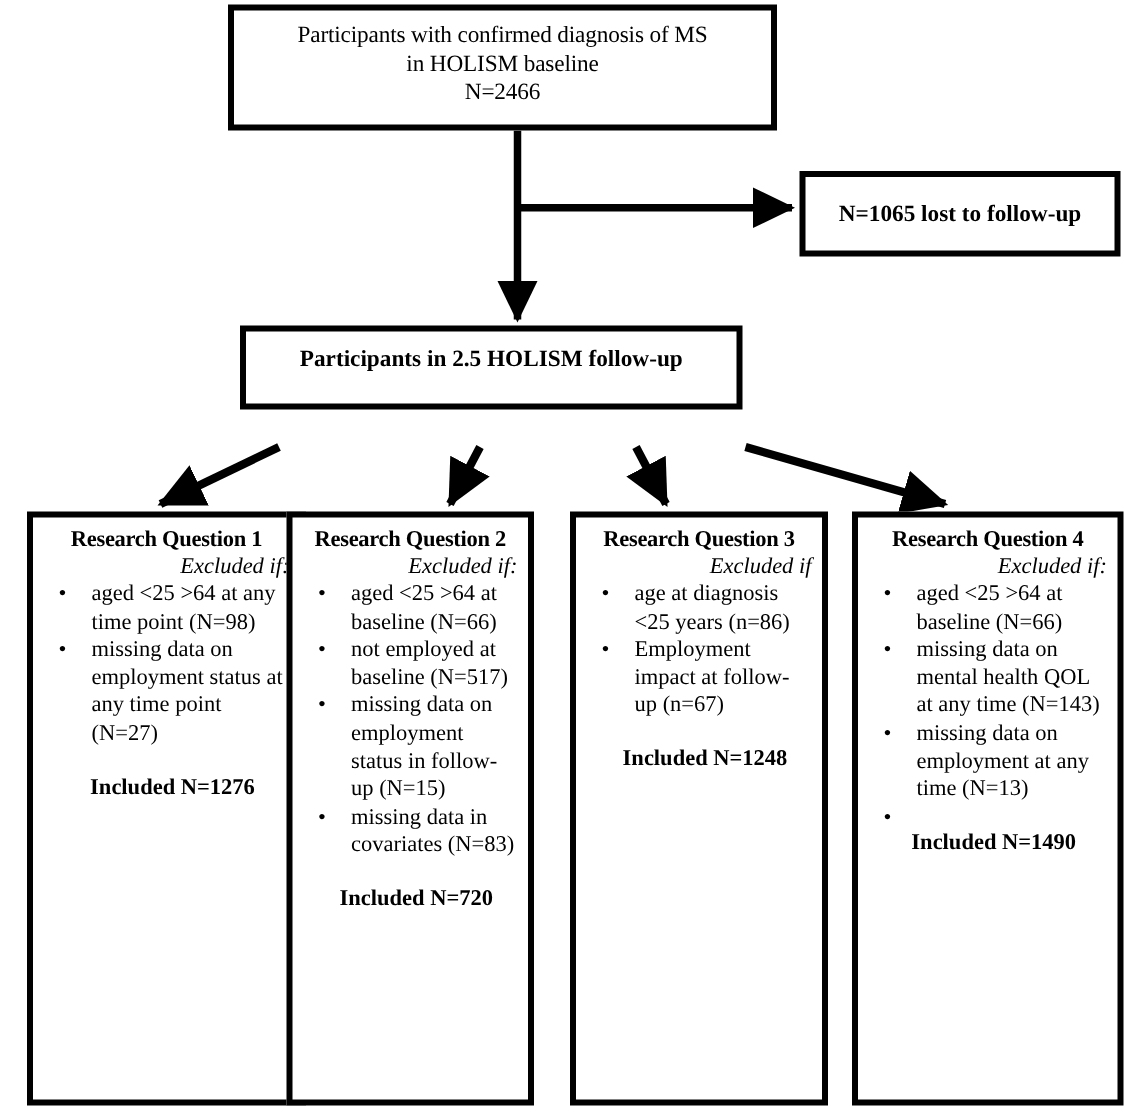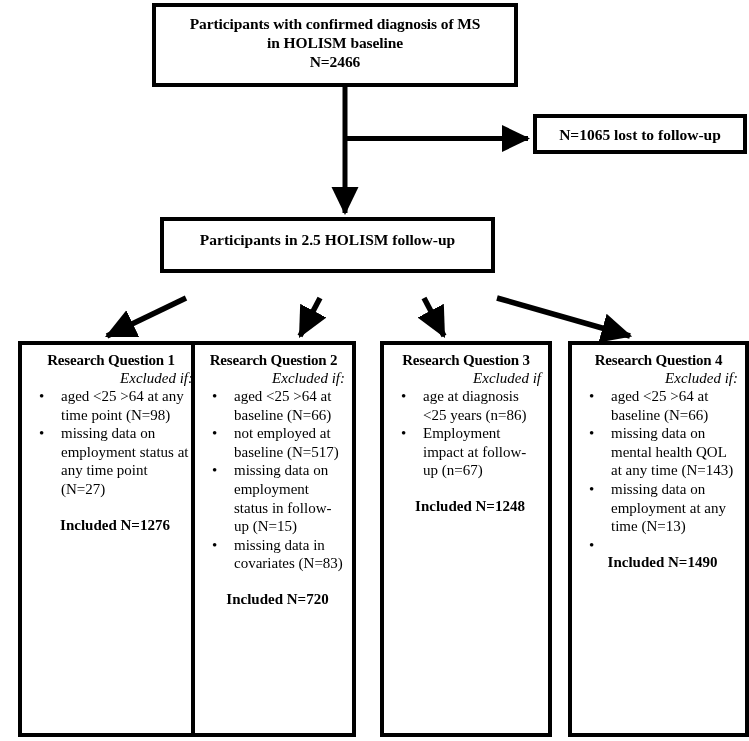--- a/index.html
+++ b/index.html
@@ -33,32 +33,32 @@
 
   
   #box-baseline {
     left: 152px;
     top: 3px;
     width: 366px;
     height: 84px;
     padding-top: 7px;
   }
   #box-baseline .line {
-    font-weight: bold;
+    font-weight: normal;
     font-size: 15.5px;
     line-height: 19px;
     letter-spacing: -0.1px;
   }
 
   
   #box-lost {
     left: 533px;
     top: 114px;
     width: 214px;
-    height: 40px;
+    height: 57px;
     display: flex;
     align-items: center;
     justify-content: center;
   }
   #box-lost .line {
     font-weight: bold;
     font-size: 15.5px;
     line-height: 19px;
   }
 

